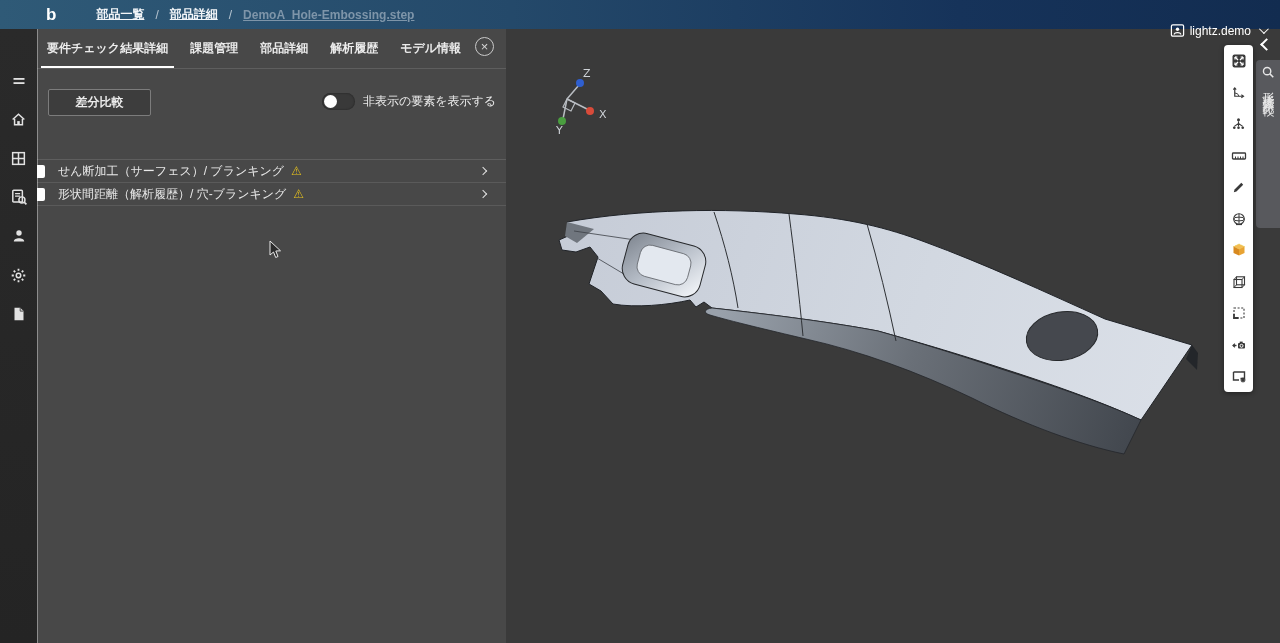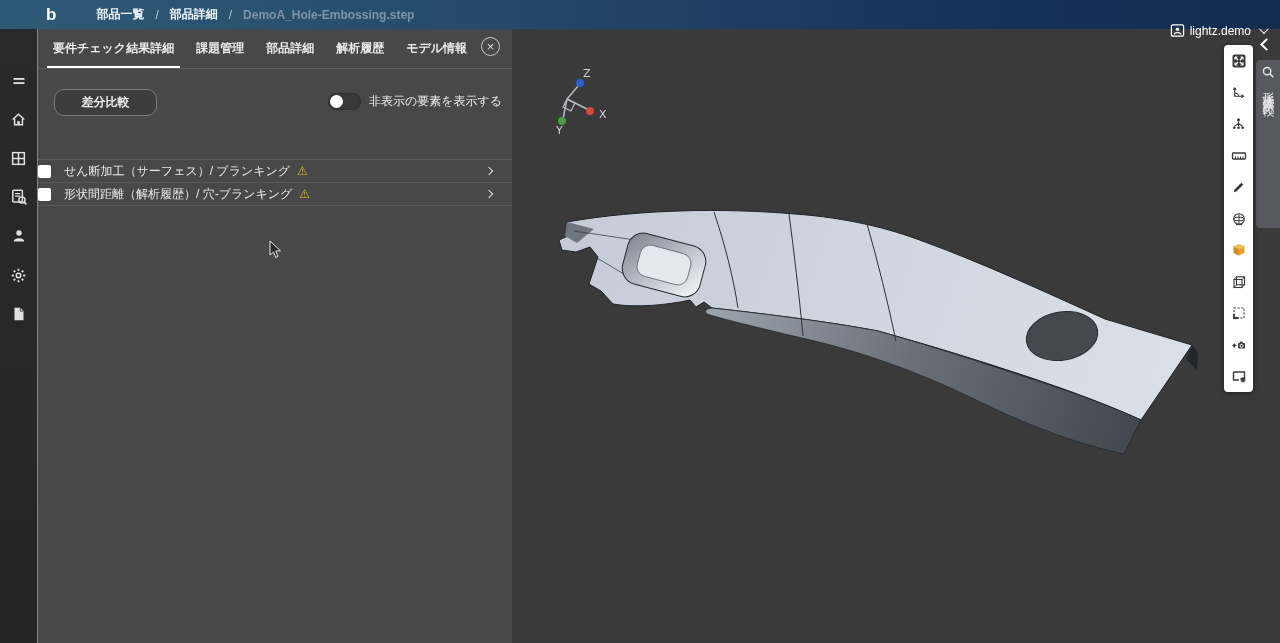--- a/index.html
+++ b/index.html
@@ -5,47 +5,47 @@
   * { margin:0; padding:0; box-sizing:border-box; }
   html,body { width:1280px; height:643px; overflow:hidden; background:#3a3a3a;
     font-family:"Liberation Sans","DejaVu Sans",sans-serif; }
 
   
   .topbar { position:absolute; left:0; top:0; width:1280px; height:29px;
     background:linear-gradient(90deg,#2f5a77 0%,#24496a 40%,#16335a 75%,#122c50 100%);
     display:flex; align-items:center; z-index:30; }
   .logo { color:#fff; font-weight:bold; font-size:17px; margin-left:46px; line-height:29px; cursor:pointer; }
   .crumbs { display:flex; align-items:center; gap:11px; margin-left:40px; font-size:12px; font-weight:bold; }
-  .crumb { color:#f2f5f8; cursor:pointer; }
+  .crumb { color:#f2f5f8; cursor:pointer;text-decoration:underline; }
   .crumb-sep { color:#b9c7d2; font-weight:normal; }
   .crumb.current { color:#7e95a9; font-weight:bold; cursor:default; }
   .userbox { position:absolute; right:14px; top:16px; height:29px; display:flex; align-items:center; gap:5px;
     color:#fff; font-size:12px; cursor:pointer; }
   .chev-down { width:7px; height:7px; border-right:1.5px solid #fff; border-bottom:1.5px solid #fff;
     transform:rotate(45deg) translateY(-2px); margin-left:3px; }
 
   
   .sidebar { position:absolute; left:0; top:29px; width:37px; height:614px;
     background:linear-gradient(180deg,#2a2a2a,#242424); z-index:20; }
   .sidebar .sideitem { width:37px; height:30px; display:flex; align-items:center; justify-content:center;
     cursor:pointer; position:absolute; }
   .sep-line { position:absolute; left:37px; top:29px; width:1px; height:614px; background:rgba(255,255,255,0.38); z-index:21; }
 
   
-  .panel { position:absolute; left:38px; top:29px; width:474px; height:614px; background:#484848; z-index:10; }
+  .panel { position:absolute; left:32px; top:29px; width:474px; height:614px; background:#484848; z-index:10; }
   .tabbar { position:relative; height:40px; border-bottom:1px solid #5e5e5e; display:flex; align-items:flex-end;
     padding-left:9px; }
   .tab { font-size:12px; font-weight:bold; color:#ececec; padding:0 6px 9px 6px; margin-right:10px;
     cursor:pointer; white-space:nowrap; border-bottom:2px solid transparent; }
   .tab.active { border-bottom:2px solid #ffffff; }
   .closebtn { position:absolute; right:12px; top:8px; width:19px; height:19px; border:1px solid #c9c9c9;
     border-radius:50%; color:#d6d6d6; font-size:13px; line-height:17px; text-align:center; cursor:pointer; }
   .controls { position:relative; height:74px; }
   .diffbtn { position:absolute; left:16px; top:20px; width:103px; height:27px; background:#3d3d3d;
-    border:1px solid #7c7c7c; border-radius:10px; color:#ececec; font-size:12px; font-weight:bold;
+    border:1px solid #7c7c7c; border-radius:2px; color:#ececec; font-size:12px; font-weight:bold;
     cursor:pointer; font-family:Liberation Mono, monospace; }
   .toggle-wrap { position:absolute; right:10px; top:24px; display:flex; align-items:center; gap:8px; }
   .toggle { width:33px; height:17px; background:#393939; border-radius:9px; position:relative;
     cursor:pointer; box-shadow:inset 0 0 2px rgba(0,0,0,.5); }
   .toggle .knob { position:absolute; left:2px; top:2px; width:13px; height:13px; border-radius:50%; background:#fff; }
   .toggle-label { font-size:12px; color:#ececec; }
   .rows { margin-top:16px; border-top:1px solid #5e5e5e; }
   .row { position:relative; height:23px; border-bottom:1px solid #5a5a5a; display:flex; align-items:center;
     cursor:pointer; }
   .cbx { width:13px; height:13px; background:#fff; border-radius:2px; margin-right:13px; cursor:pointer; flex:none; }

